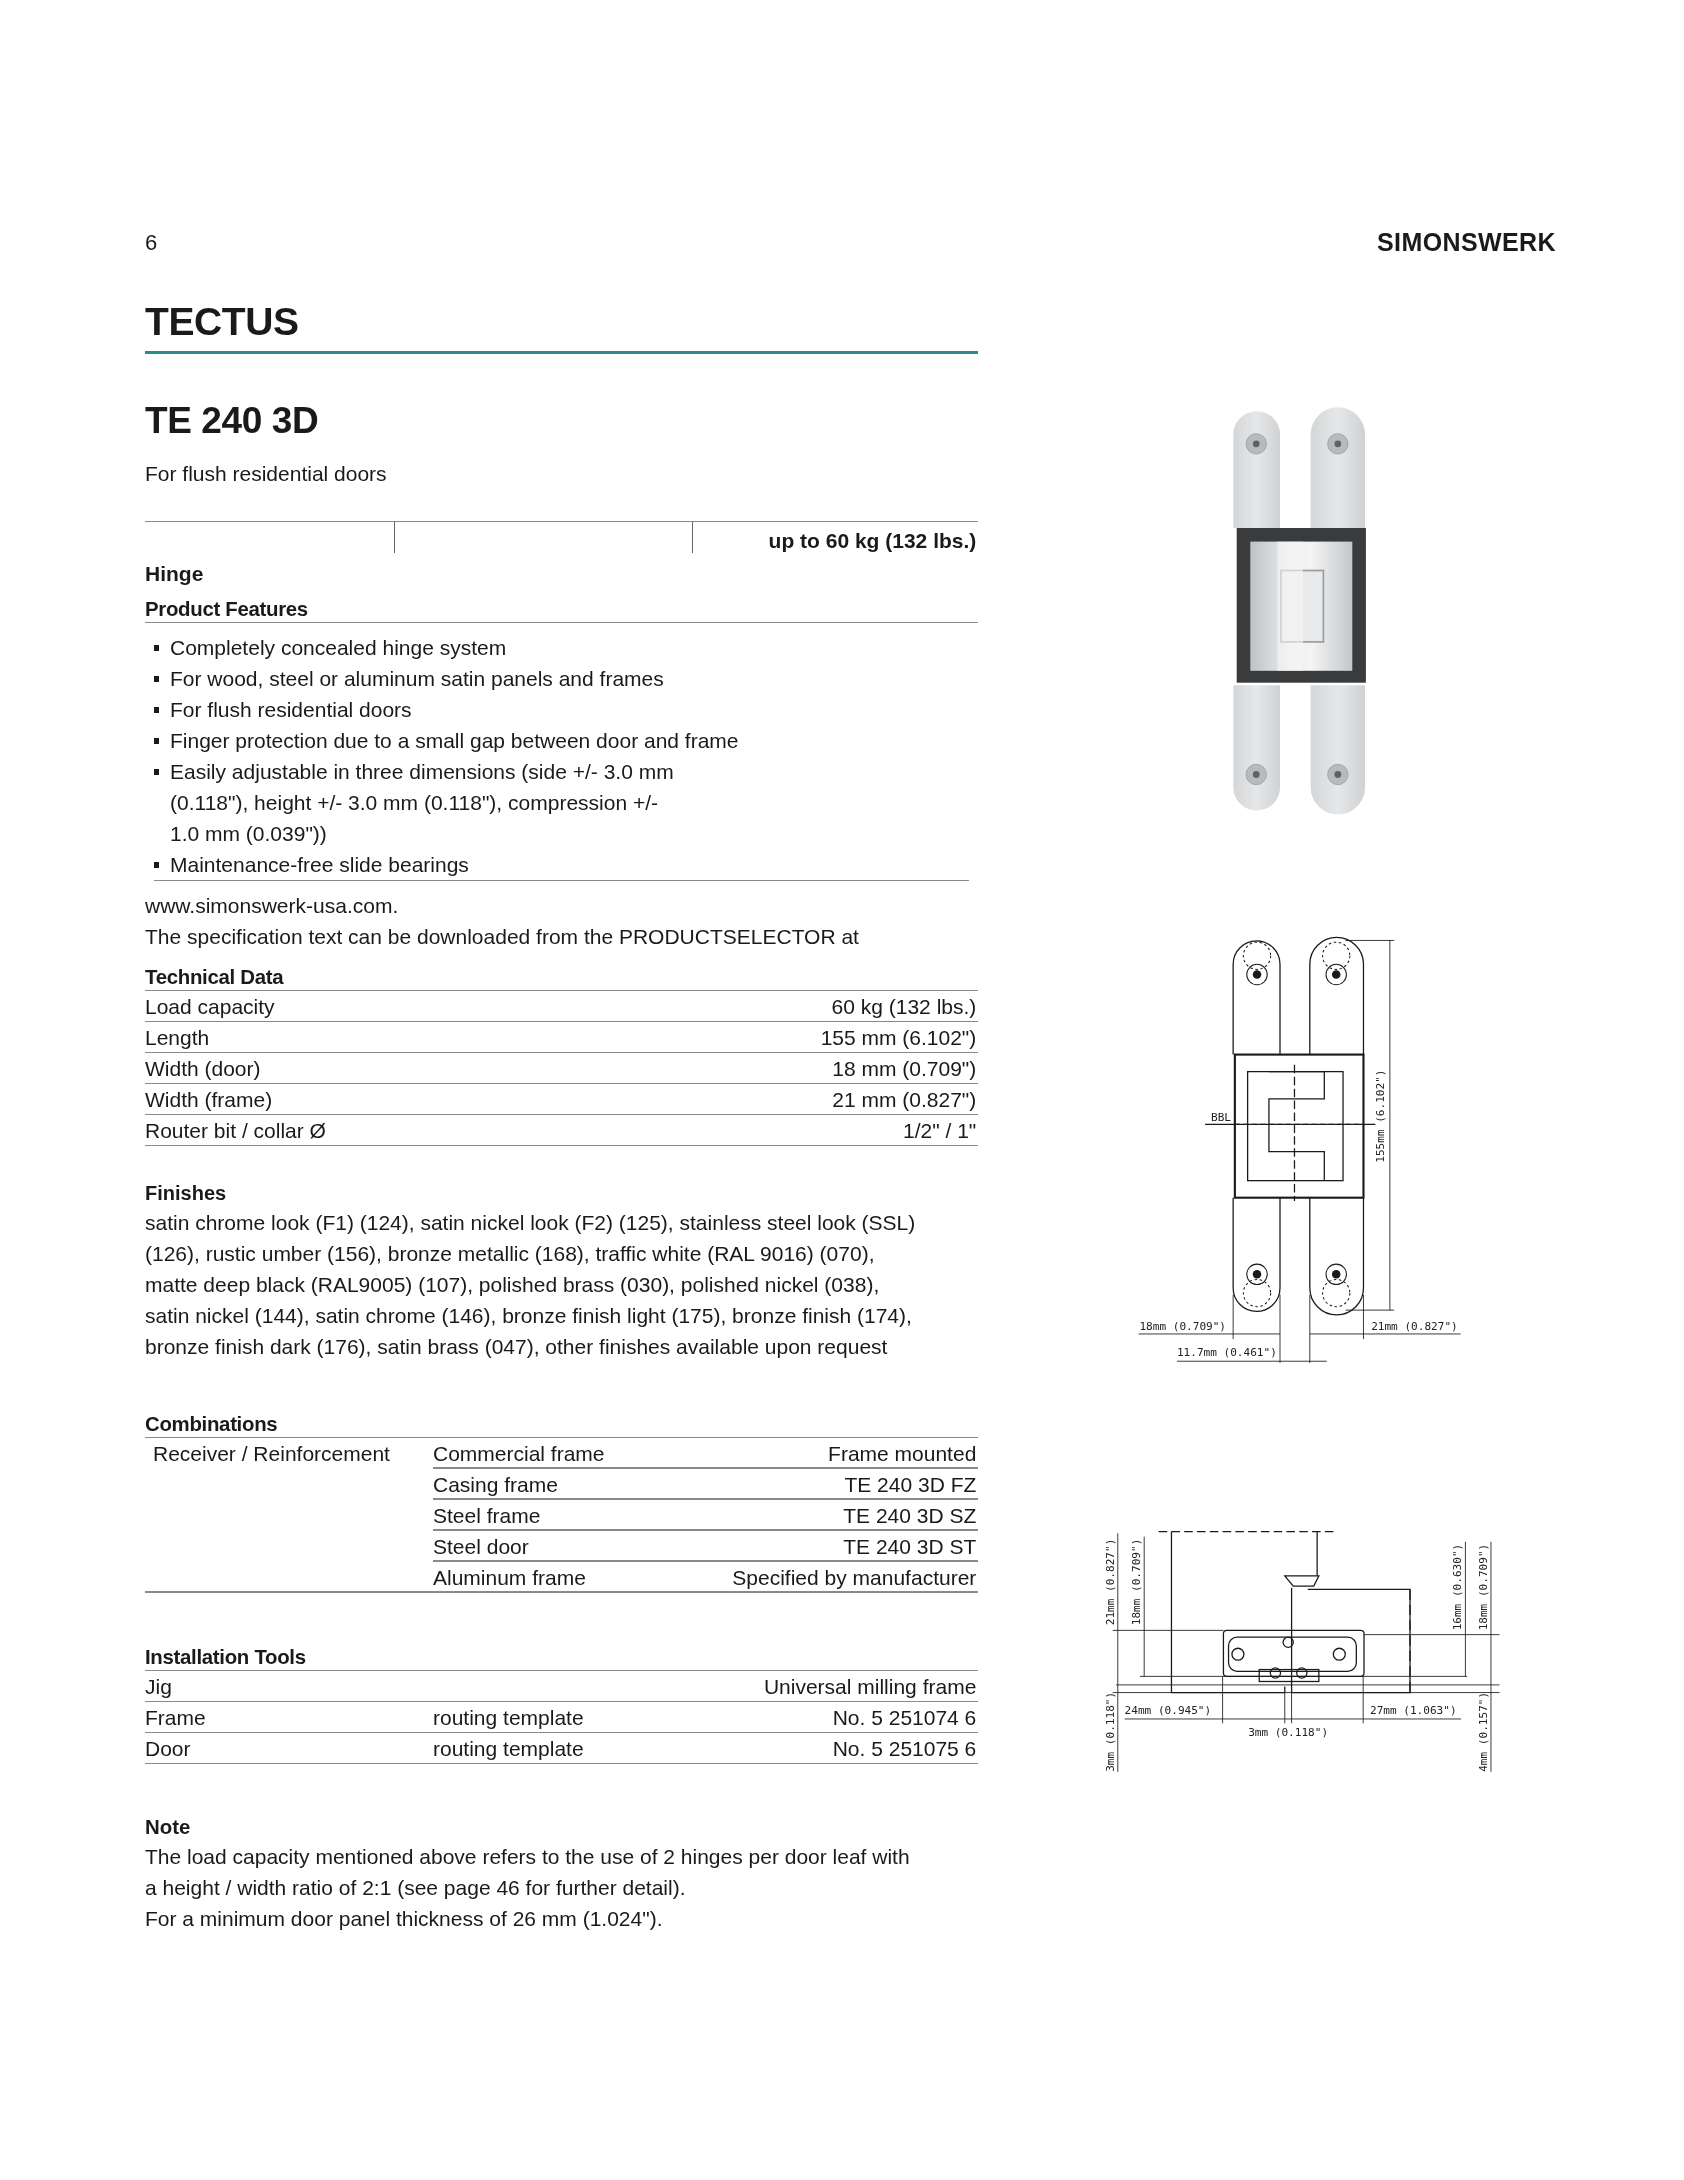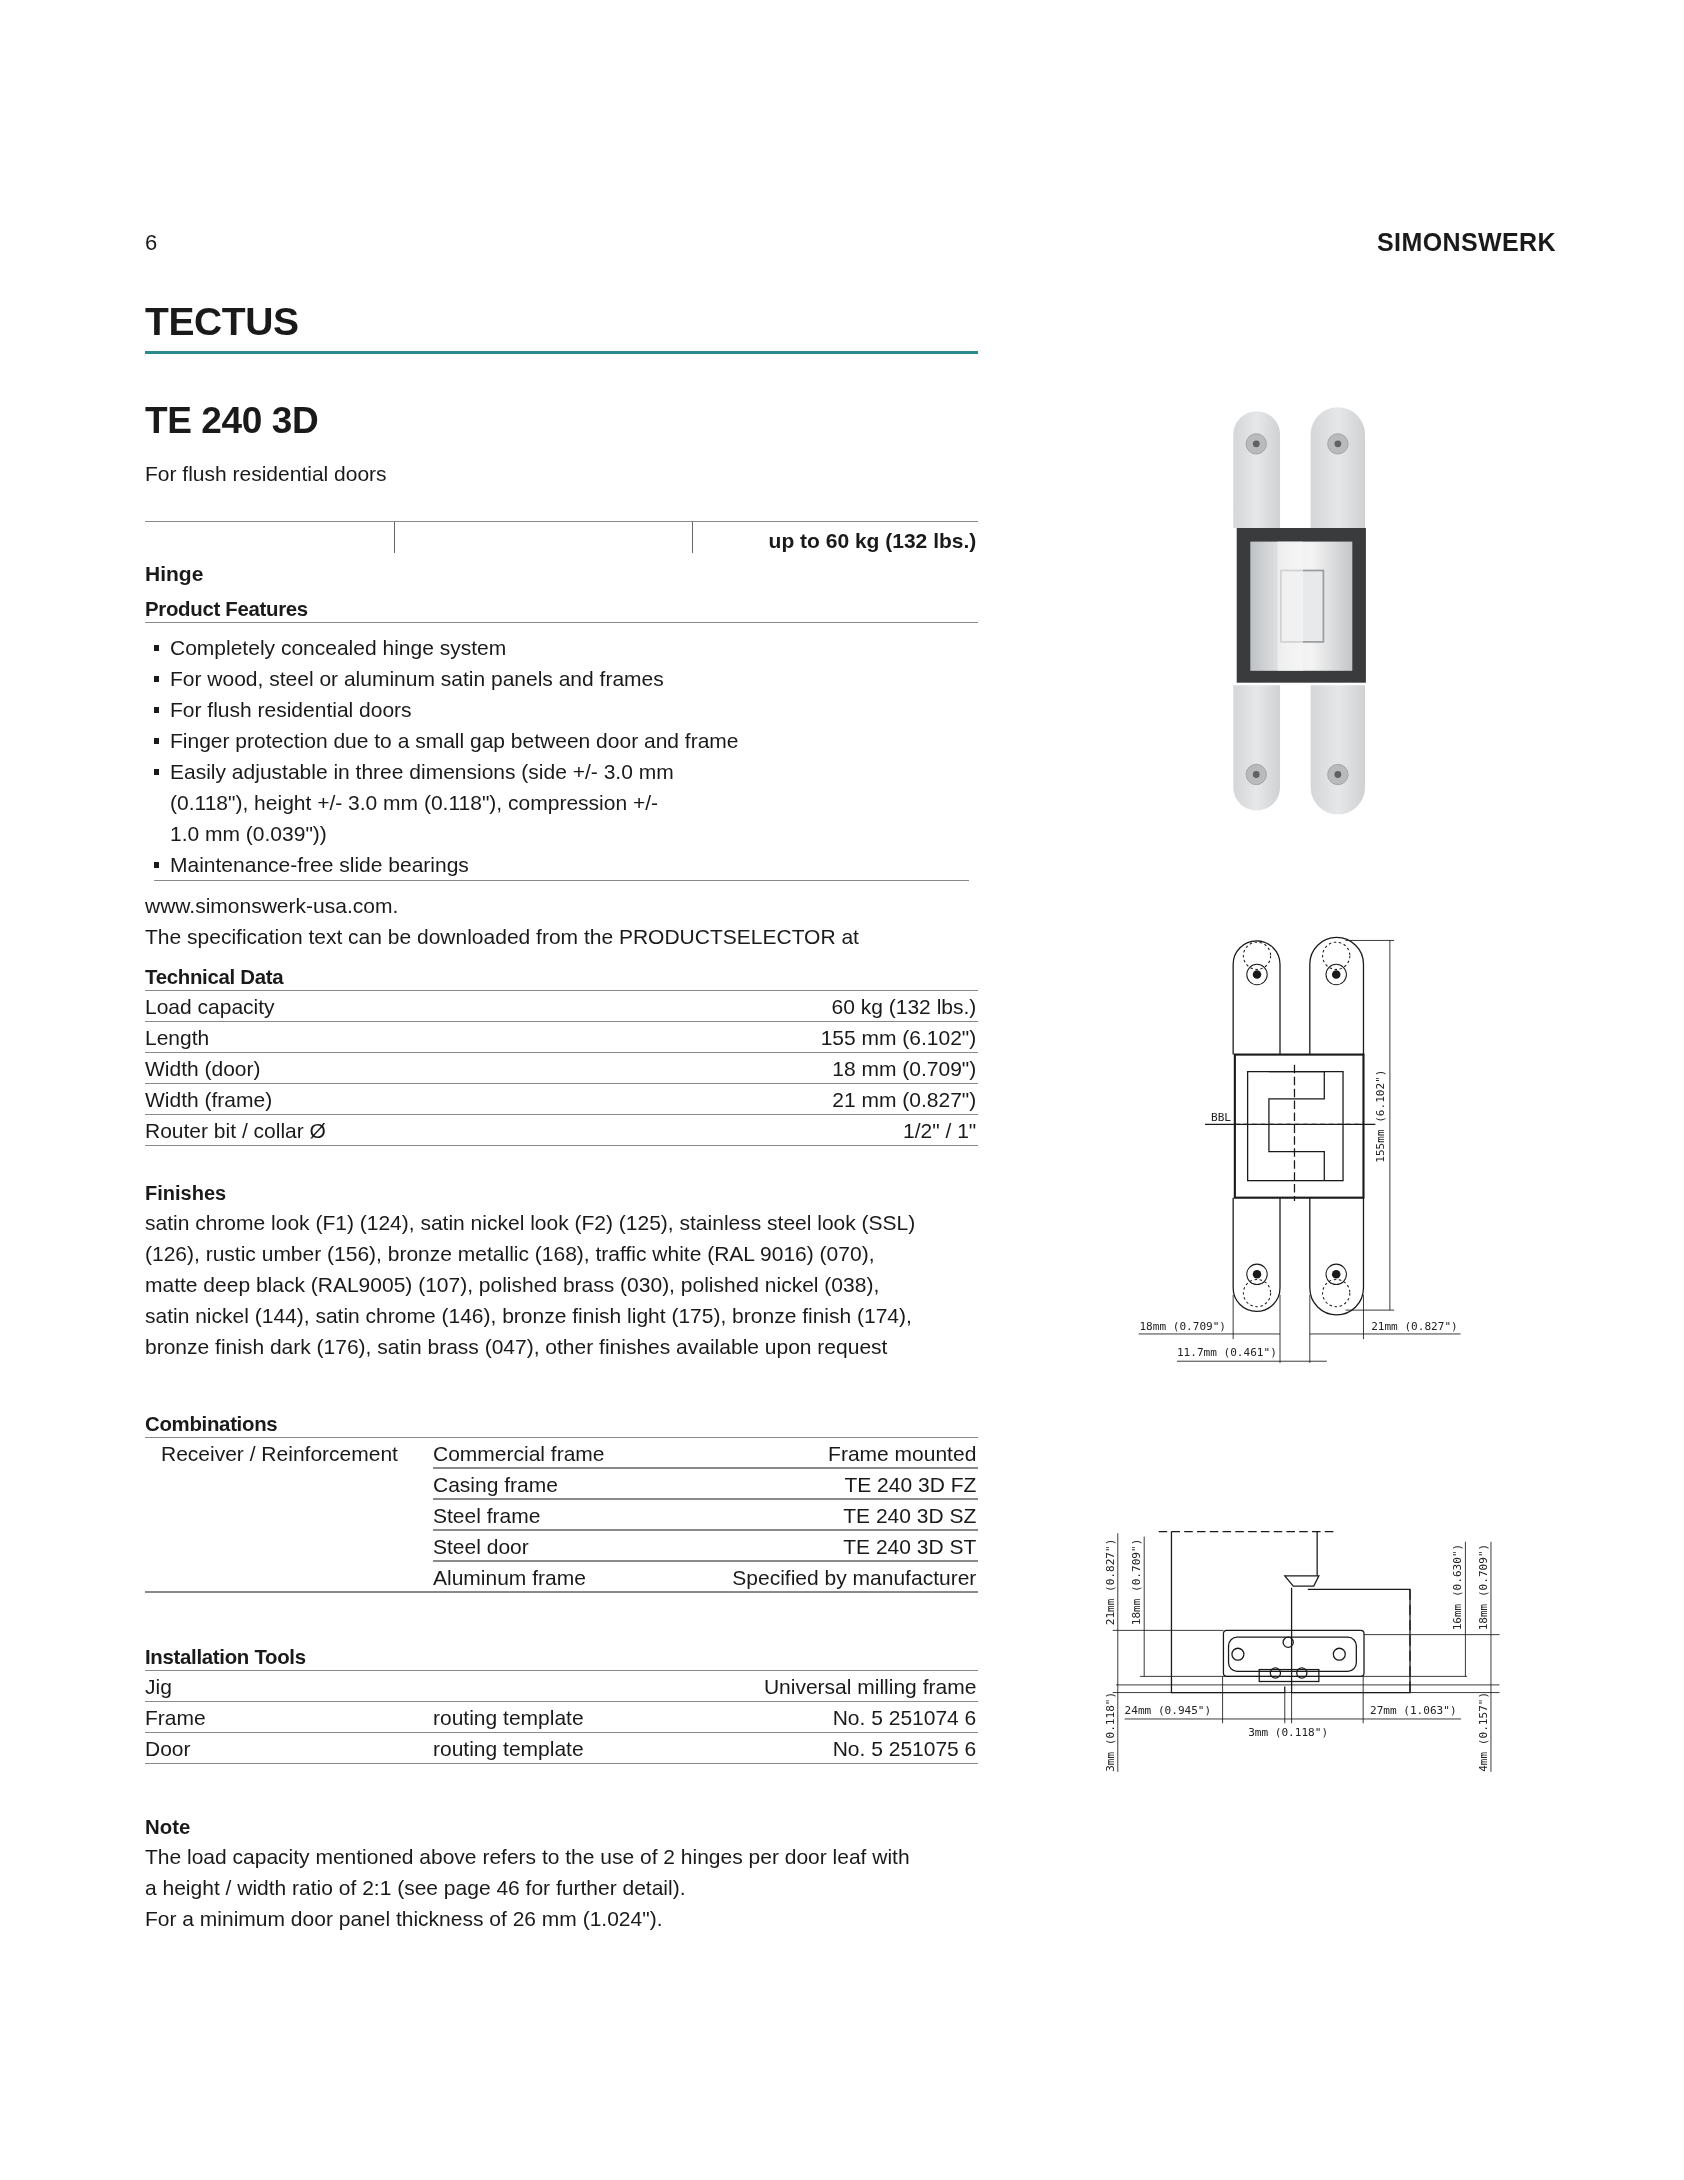--- a/index.html
+++ b/index.html
@@ -23,21 +23,21 @@
   .hinge-row { left:145px; top:521px; width:833px; height:43px; border-top:1.7px solid #8a8a8a; }
   .hinge-row .div1 { position:absolute; left:249px; top:0; width:0.9px; height:31px; background:#666; }
   .hinge-row .div2 { position:absolute; left:547px; top:0; width:0.9px; height:31px; background:#666; }
   .hinge-row .lbl { position:absolute; left:0; top:6.8px; font-size:21px; font-weight:700;margin-top:33px; }
   .hinge-row .val { position:absolute; right:1.7px; top:6.8px; font-size:21px; font-weight:700; }
   ul.features { list-style:none; margin:9px; padding:0; font-size:21px; }
   ul.features li { position:relative; padding-left:16px; line-height:31px; }
   ul.features li::before { content:""; position:absolute; left:0; top:12.8px; width:5.1px; height:6px; background:#1a1a1a; }
   .para { font-size:21px; line-height:31px; }
   .combo-row { position:relative; height:31px; font-size:21px; line-height:31px; }
-  .combo-row .l { position:absolute; left:16px; }
+  .combo-row .l { position:absolute; left:8px; }
   .combo-row .m { position:absolute; left:288px; }
   .combo-row .r { position:absolute; right:1.7px; }
   .combo-row .line { position:absolute; left:288px; right:0; bottom:0; height:1.7px; background:#8a8a8a; }
   .combo-row.last .line { left:0; }
   .drawing-label { font-family:"DejaVu Sans Mono", monospace; font-size:13px; fill:#222; }
 </style>
 </head>
 <body>
 
 <div class="abs page-num">6</div>

